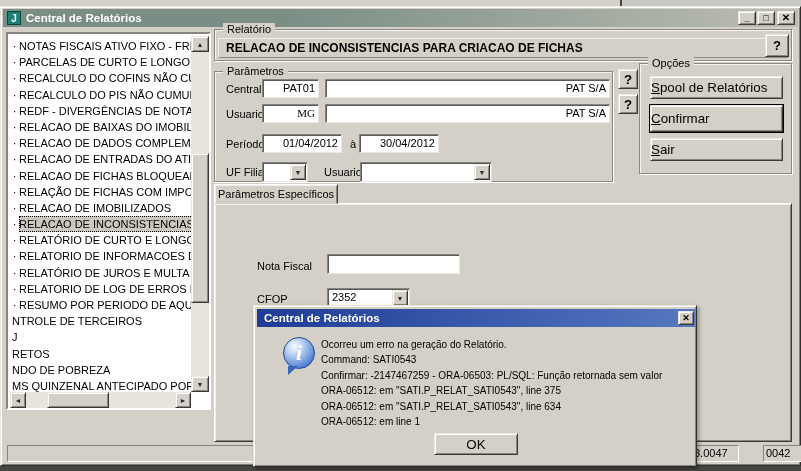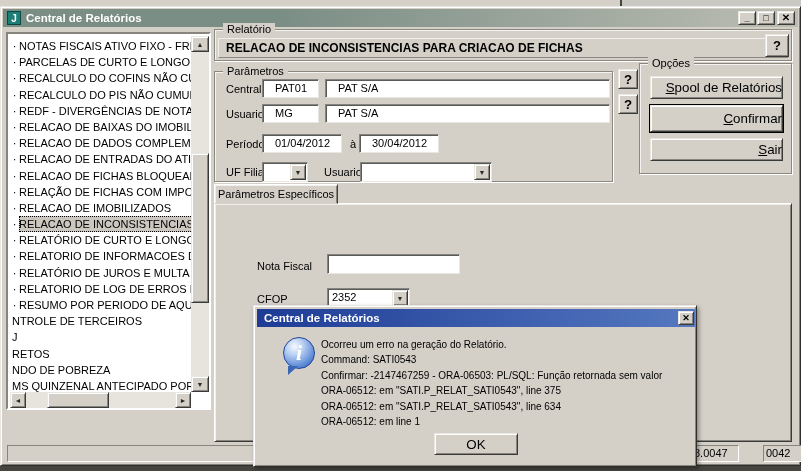--- a/index.html
+++ b/index.html
@@ -7,25 +7,25 @@
   body { font-family:"Liberation Sans", sans-serif; font-size:11px; color:#000; background:#9a9a94; overflow:hidden; }
   #screen { position:relative; width:801px; height:471px; }
   .abs { position:absolute; }
 
   
   .raised  { background:#d4d0c8; border:1px solid; border-color:#e9e7e2 #3a3a38 #3a3a38 #e9e7e2;
              box-shadow: inset 1px 1px 0 #ffffff, inset -1px -1px 0 #87857e; }
   .raised-thin { border:1px solid; border-color:#efeeea #8a887f #8a887f #efeeea; }
   .sunken2 { border:2px solid; border-color:#87857e #ffffff #ffffff #87857e; }
   .field   { background:#ffffff; border:1px solid; border-color:#848480 #e9e7e2 #e9e7e2 #848480;
-             box-shadow: inset 1px 1px 0 #5a5a56; padding:2px 3px 0 12px; white-space:nowrap; overflow:hidden; }
+             box-shadow: inset 1px 1px 0 #5a5a56; padding:2px 3px 0 12px; white-space:nowrap; overflow:hidden;text-align:right; }
   .groupbox{ border:1px solid #8a887f; box-shadow: inset 1px 1px 0 rgba(255,255,255,.75), 1px 1px 0 #ffffff; }
   .legend  { position:absolute; top:-7px; left:8px; background:#d4d0c8; padding:0 4px; line-height:12px; }
   .btn     { display:flex; align-items:center; justify-content:center; cursor:default; }
-  .btn-label { display:block; width:100%; text-align:right; }
+  .btn-label { display:block; width:100%; text-align:left; }
   .btn-label::first-letter { text-decoration:underline; }
 
   
   #top-strip { left:0; top:0; width:801px; height:6px; background:#d5d1c9; }
   #top-strip .tick { position:absolute; left:620px; top:0; width:2px; height:6px; background:#44443e; }
   #top-strip .seg  { position:absolute; left:622px; top:0; width:179px; height:6px; background:#c9c8c2; }
 
   
   #win { left:0; top:6px; width:801px; height:460px; background:#d4d0c8;
          border:1px solid; border-color:#e9e7e2 #2f2f2d #2f2f2d #e9e7e2;
@@ -238,21 +238,21 @@
     <button id="help-main" class="abs raised btn">?</button>
 
     <div id="param-group" class="abs groupbox">
       <span class="legend">Parâmetros</span>
 
       <span class="plabel" style="left:11px;top:11px;">Central</span>
       <div class="abs field" style="left:47px;top:7px;width:57px;height:19px;">PAT01</div>
       <div class="abs field" style="left:110px;top:7px;width:285px;height:19px;">PAT S/A</div>
 
       <span class="plabel" style="left:11px;top:36px;">Usuario</span>
-      <div class="abs field" style="left:47px;top:32px;width:57px;height:19px;">MG</div>
+      <div class="abs field" style="left:47px;top:32px;width:57px;height:19px;font-family:Liberation Serif, serif;">MG</div>
       <div class="abs field" style="left:110px;top:32px;width:285px;height:19px;">PAT S/A</div>
 
       <span class="plabel" style="left:11px;top:66px;">Período</span>
       <div class="abs field" style="left:47px;top:62px;width:80px;height:19px;">01/04/2012</div>
       <span class="plabel" style="left:135px;top:66px;">à</span>
       <div class="abs field" style="left:144px;top:62px;width:80px;height:19px;">30/04/2012</div>
 
       <span class="plabel" style="left:11px;top:94px;">UF Filial</span>
       <div class="abs combo" style="left:47px;top:90px;width:46px;height:20px;">
         <span></span>

